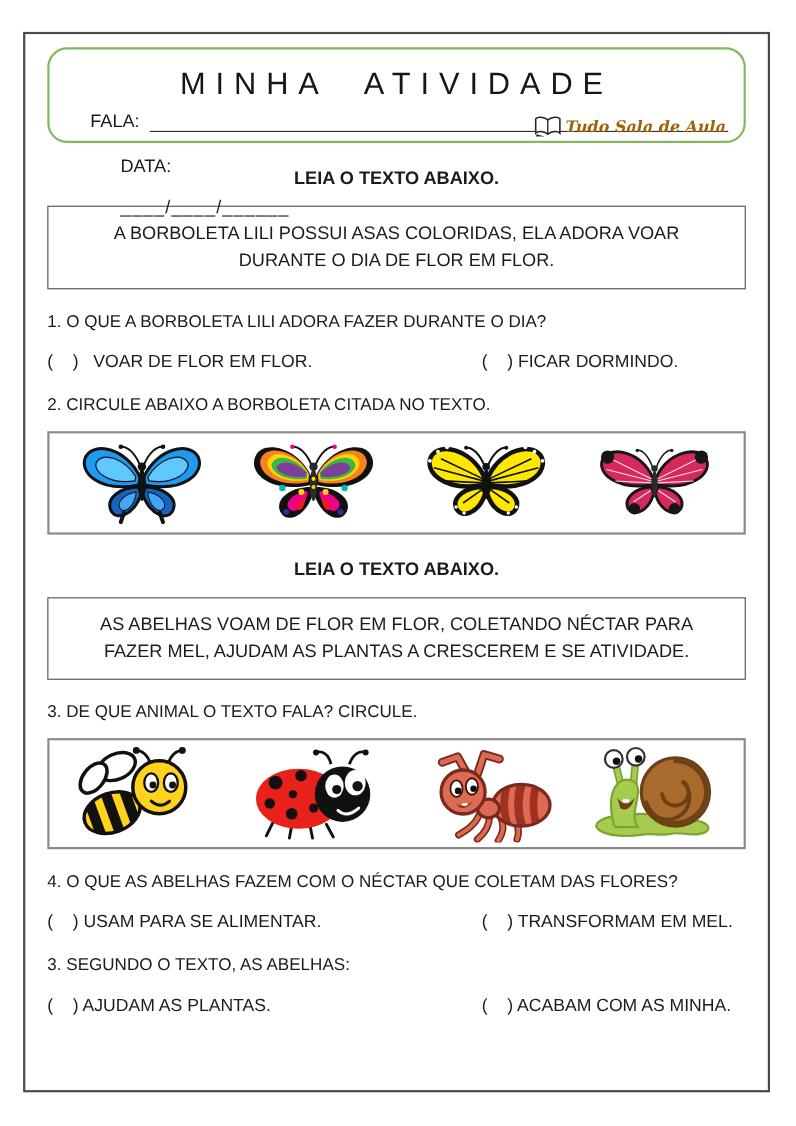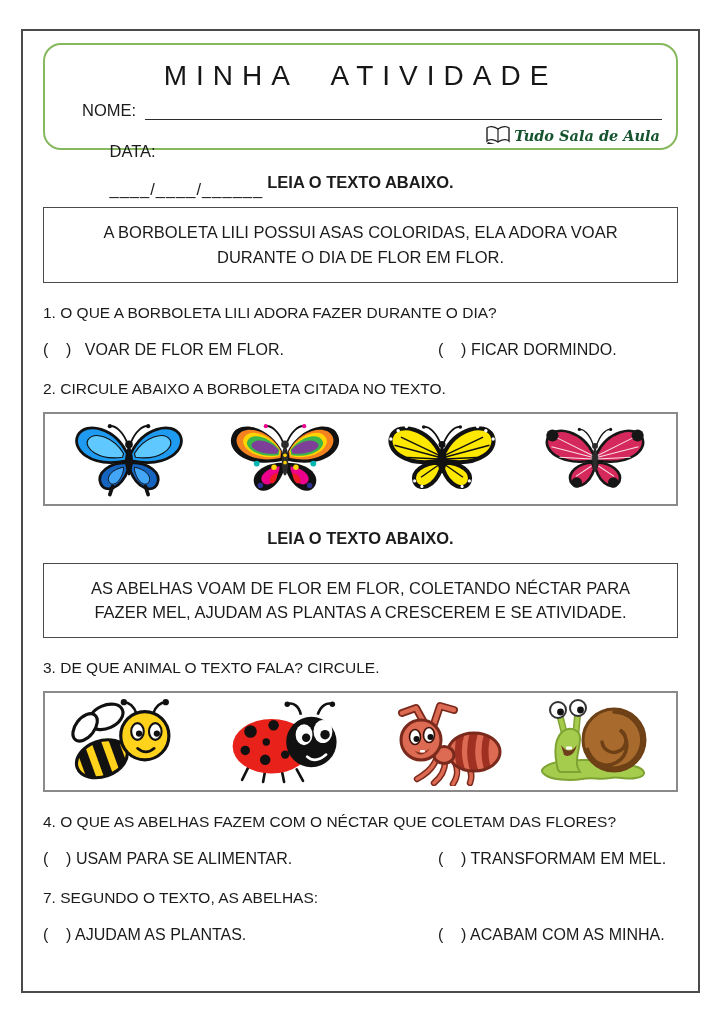--- a/index.html
+++ b/index.html
@@ -1,29 +1,29 @@
 <!DOCTYPE html>
 <html><head>
 <meta charset="utf-8">
 <style>
   html,body{margin:0;padding:0;width:724px;height:1024px;background:#ffffff;overflow:hidden;
     font-family:"Liberation Sans", sans-serif;color:#1b1b1b;}
   .page{position:absolute;left:21px;top:29px;width:679px;height:964px;box-sizing:border-box;
     border:2px solid #4b4b4b;padding:12px 20px 0 20px;background:#fff;}
   
-  .header-box{position:relative;height:107px;border:2.5px solid #86b85e;border-radius:18px;
+  .header-box{position:relative;height:87px;border:2.5px solid #86b85e;border-radius:18px;
     box-sizing:border-box;background:#fff;}
   .title{margin-top:15px;text-align:center;font-size:28px;font-weight:400;color:#161616;
     letter-spacing:9px;word-spacing:18px;}
   .name-row{display:flex;align-items:flex-end;margin:9px 14px 0 37px;font-size:16.5px;}
   .write-line{flex:1;border-bottom:1.8px solid #2c2c2c;margin-left:9px;height:1em;}
   .date-row{margin:3px 14px 0 37px;font-size:16.5px;white-space:pre;}
   .date-blanks{letter-spacing:1px;}
   .brand{position:absolute;right:16px;bottom:3px;display:flex;align-items:center;gap:3px;
-    font-family:"DejaVu Serif", serif;font-style:italic;font-weight:700;font-size:14.5px;color:#14532d;}
+    font-family:"DejaVu Serif", serif;font-style:italic;font-weight:700;font-size:14.5px;color:#a16207;}
   
   .instruction{margin-top:23px;font-weight:700;font-size:16.5px;text-align:center;}
   .passage-box{margin-top:15px;border:1.8px solid #4b4b4b;padding:12px 26px;box-sizing:border-box;}
   .passage{margin:0;text-align:center;font-weight:400;font-size:16.5px;line-height:1.5;}
   .question{margin-top:21px;font-size:15.5px;}
   .opts{margin-top:19px;display:grid;grid-template-columns:395px 1fr;}
   .opt{white-space:pre;font-weight:400;font-size:16px;}
   .strip{margin-top:14px;border:2px solid #8a8a8a;display:flex;align-items:center;
     justify-content:space-around;box-sizing:border-box;background:#fff;}
   .strip.butterflies{height:94px;padding:2px 6px;}
@@ -31,21 +31,21 @@
   .fig{display:block;}
 </style>
 </head>
 <body>
 
 <div class="page">
 
   <div class="header-box">
     <div class="title">MINHA ATIVIDADE</div>
     <div class="name-row">
-      <span>NOME:</span>
+      <span>FALA:</span>
       <span class="write-line"></span>
     </div>
     <div class="date-row">
       <span>DATA:</span>
       <span> </span>
       <span class="date-blanks">____/____/______</span>
     </div>
     <div class="brand">
       <svg width="26" height="20" viewBox="0 0 26 20">
         <path d="M13,4 C9,1 4,1 2,3 L2,16 C4,14 9,14 13,17 C17,14 22,14 24,16 L24,3 C22,1 17,1 13,4 Z" fill="#ffffff" stroke="#222" stroke-width="1.4"></path>
@@ -260,20 +260,20 @@
     </svg>
   </div>
 
   <div class="question">4. O QUE AS ABELHAS FAZEM COM O NÉCTAR QUE COLETAM DAS FLORES?</div>
 
   <div class="opts">
     <span class="opt">(    ) USAM PARA SE ALIMENTAR.</span>
     <span class="opt">(    ) TRANSFORMAM EM MEL.</span>
   </div>
 
-  <div class="question">7. SEGUNDO O TEXTO, AS ABELHAS:</div>
+  <div class="question">3. SEGUNDO O TEXTO, AS ABELHAS:</div>
 
   <div class="opts">
     <span class="opt">(    ) AJUDAM AS PLANTAS.</span>
     <span class="opt">(    ) ACABAM COM AS MINHA.</span>
   </div>
 
 </div>
 
 </body></html>

